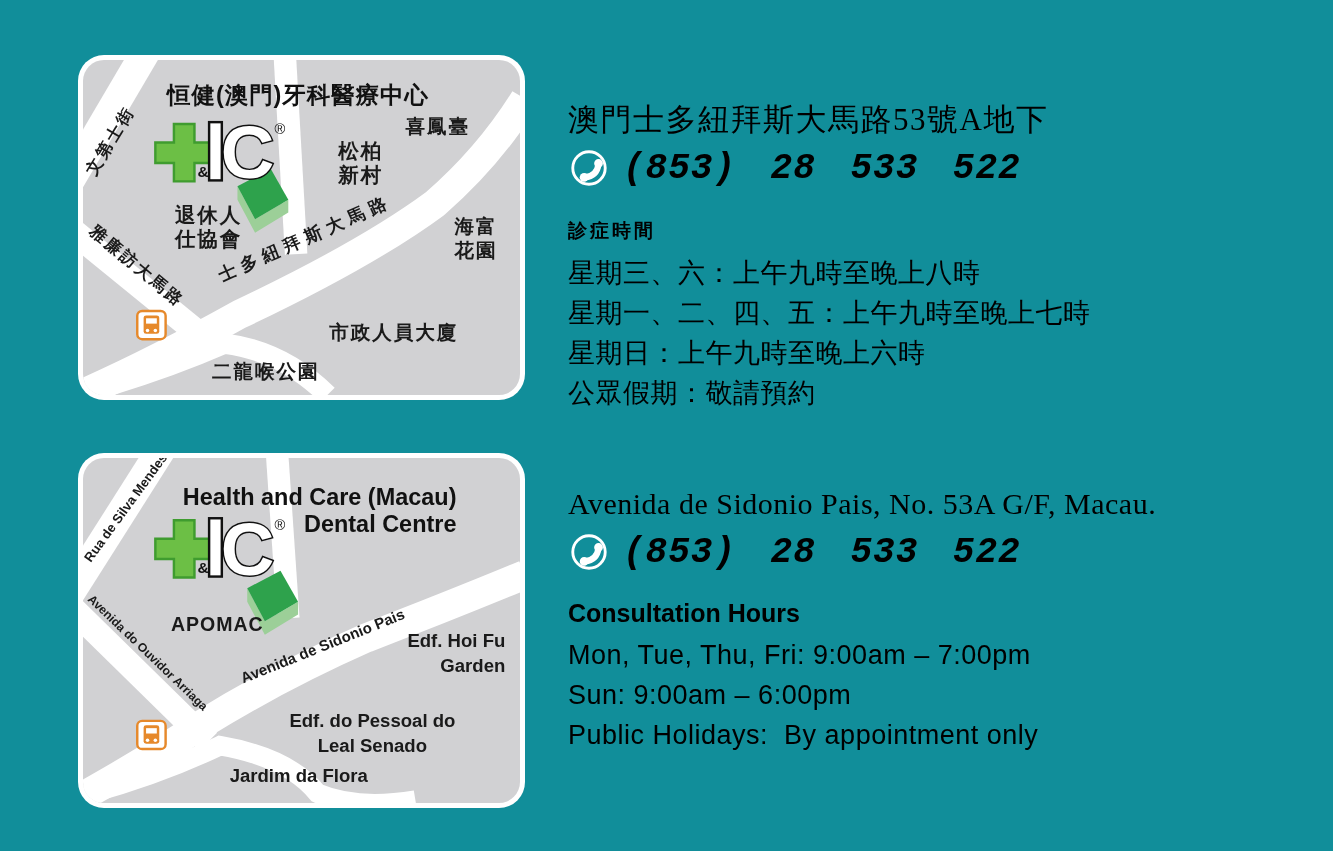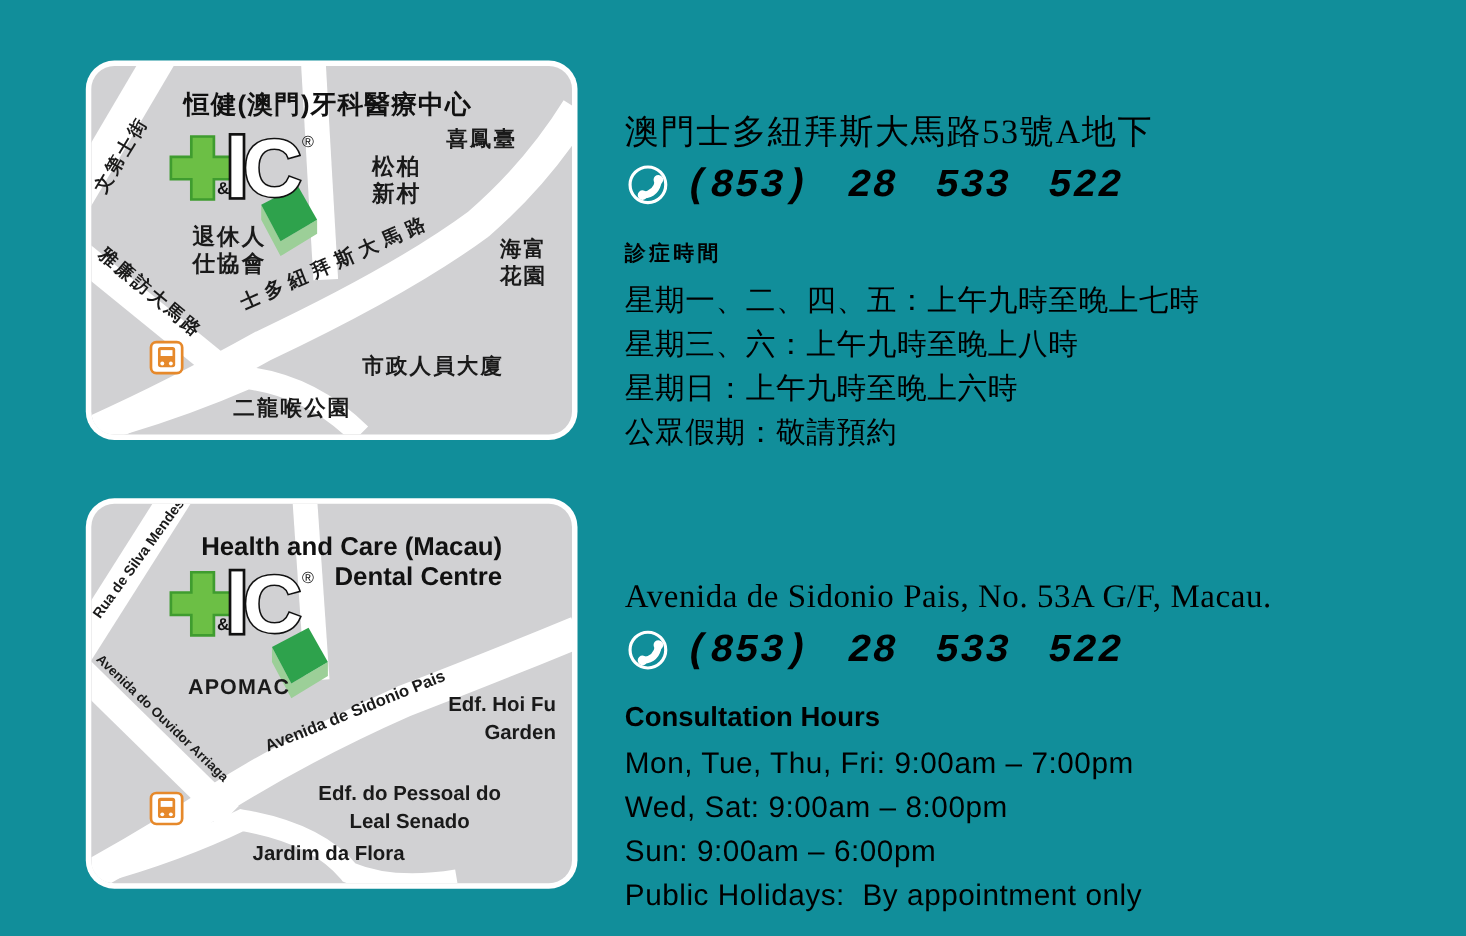--- a/index.html
+++ b/index.html
@@ -20,21 +20,21 @@
     border-radius:21px;overflow:hidden;background:#D1D1D3;
   }
   .map svg{display:block;width:100%;height:100%;}
   .road{stroke:#FFFFFF;fill:none;}
   .street-label{fill:#1A1A1A;font-weight:bold;}
   .place-label{fill:#1A1A1A;font-weight:bold;}
   .map-title{fill:#111111;font-weight:bold;}
 
   .info{position:absolute;left:568px;color:#000000;}
   #info-cn{top:100px;}
-  #info-en{top:523px;}
+  #info-en{top:484px;}
   .addr-cn{
     font-family:"Liberation Serif","DejaVu Serif",serif;
     font-size:31px;letter-spacing:1.5px;line-height:40px;white-space:pre;
   }
   .addr-en{
     font-family:"Liberation Serif","DejaVu Serif",serif;
     font-size:30px;letter-spacing:0.5px;line-height:40px;white-space:pre;
   }
   .phone-row{display:flex;align-items:center;gap:13px;margin-top:5px;height:46px;}
   .phone-num{
@@ -156,22 +156,22 @@
         <g transform="rotate(-44 22 22)">
           <path d="M 12,26 Q 22,34 32,26" stroke="#fff" stroke-width="6.5" stroke-linecap="round" fill="none"></path>
           <circle cx="11.5" cy="25.5" r="4.6" fill="#fff"></circle>
           <circle cx="32.5" cy="25.5" r="4.6" fill="#fff"></circle>
         </g>
       </svg>
       <span class="phone-num">(853) 28 533 522</span>
     </div>
     <div class="hours-title-cn">診症時間</div>
     <div class="hours-block">
+      <div class="hours-line">星期三、六：上午九時至晚上八時</div>
       <div class="hours-line">星期一、二、四、五：上午九時至晚上七時</div>
-      <div class="hours-line">星期三、六：上午九時至晚上八時</div>
       <div class="hours-line">星期日：上午九時至晚上六時</div>
       <div class="hours-line">公眾假期：敬請預約</div>
     </div>
   </div>
 
   <div class="info" id="info-en">
     <div class="addr-en">Avenida de Sidonio Pais, No. 53A G/F, Macau.</div>
     <div class="phone-row">
       <svg width="42" height="42" viewBox="0 0 44 44">
         <circle cx="22" cy="22" r="17" stroke="#fff" stroke-width="3" fill="none"></circle>
@@ -179,19 +179,18 @@
           <path d="M 12,26 Q 22,34 32,26" stroke="#fff" stroke-width="6.5" stroke-linecap="round" fill="none"></path>
           <circle cx="11.5" cy="25.5" r="4.6" fill="#fff"></circle>
           <circle cx="32.5" cy="25.5" r="4.6" fill="#fff"></circle>
         </g>
       </svg>
       <span class="phone-num">(853) 28 533 522</span>
     </div>
     <div class="hours-title-en">Consultation Hours</div>
     <div class="hours-block">
       <div class="hours-line">Mon, Tue, Thu, Fri: 9:00am – 7:00pm</div>
-      <div class="hours-line">Wed, Sat: 9:00am – 8:00pm</div>
       <div class="hours-line">Sun: 9:00am – 6:00pm</div>
       <div class="hours-line">Public Holidays:  By appointment only</div>
     </div>
   </div>
 
 </div>
 
 </body></html>

